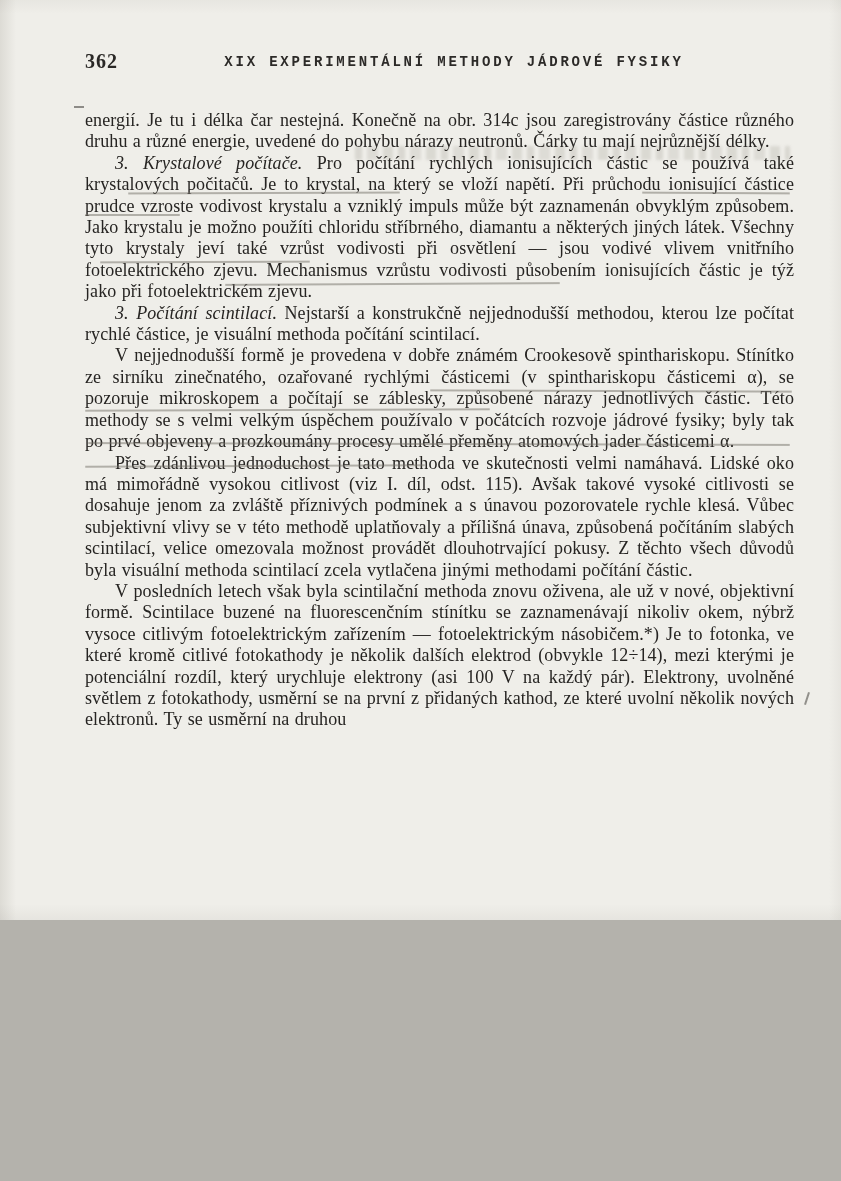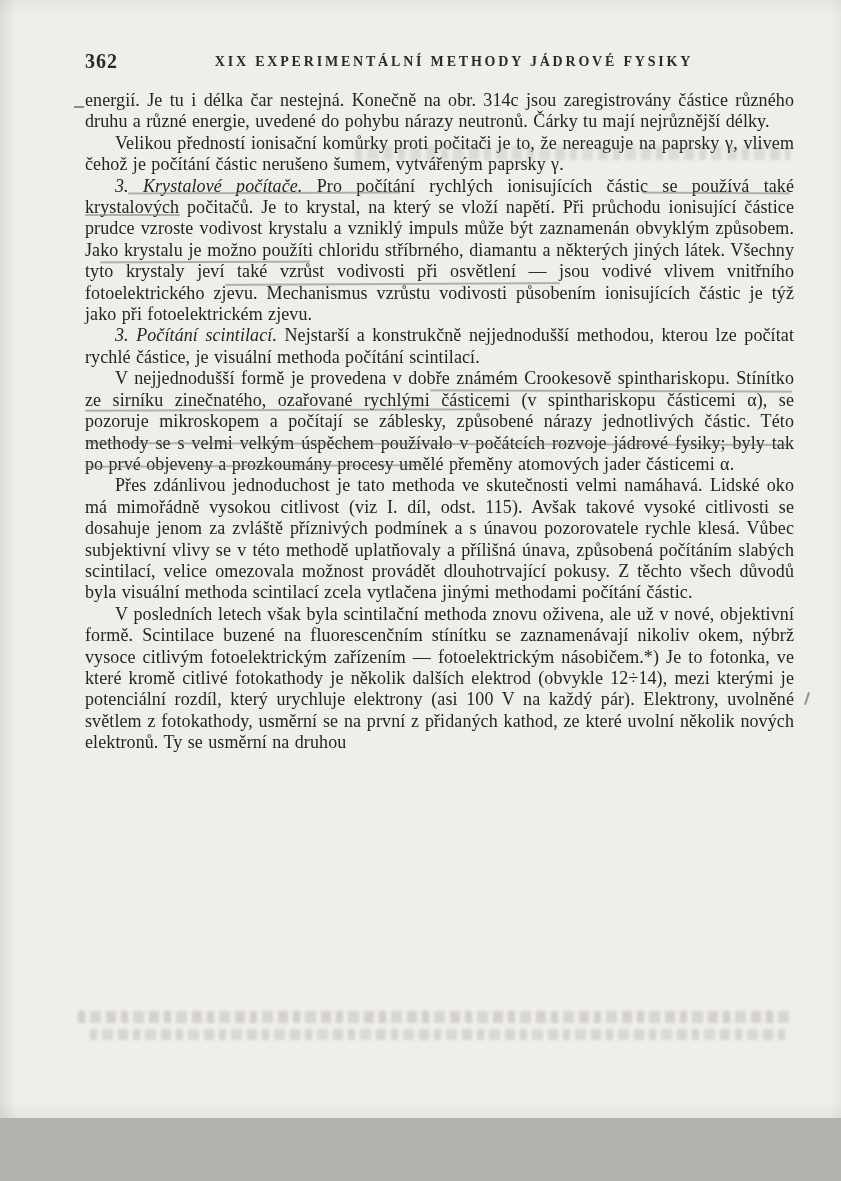--- a/index.html
+++ b/index.html
@@ -3,40 +3,41 @@
 <meta charset="utf-8">
 <style>
   html,body{margin:0;padding:0;}
   body{
     width:841px;height:1181px;
     font-family:"Liberation Serif","DejaVu Serif",serif;
     background:#b4b2ac;
     overflow:hidden;
   }
   .page{
-    position:relative;width:841px;height:1118px;overflow:hidden;color:#262422;
+    position:relative;width:841px;height:920px;overflow:hidden;color:#262422;
     background:
       linear-gradient(90deg, rgba(88,82,70,0.12), rgba(0,0,0,0) 16px),
       linear-gradient(270deg, rgba(88,82,70,0.06), rgba(0,0,0,0) 12px),
       linear-gradient(180deg, rgba(88,82,70,0.05), rgba(0,0,0,0) 14px),
       linear-gradient(0deg, rgba(88,82,70,0.06), rgba(0,0,0,0) 16px),
       #efeee9;
   }
   .header{position:absolute;left:85px;top:50px;width:708px;height:26px;}
   .pagenum{
     position:absolute;left:0;top:0;
     font-size:20px;font-weight:bold;letter-spacing:1px;color:#2a2826;
   }
   .running-head{
     position:absolute;left:40px;right:10px;top:4px;text-align:center;
     font-size:14px;font-weight:bold;letter-spacing:2.8px;color:#2c2a28;
     white-space:nowrap;
+    font-family:Liberation Mono, monospace;
   }
   .textblock{
-    position:absolute;left:85px;top:90px;width:709px;
+    position:absolute;left:85px;top:110px;width:709px;
     font-size:18px;line-height:21.4px;text-align:justify;
     letter-spacing:0.1px;word-spacing:0.04em;color:#262422;
   }
   .textblock p{margin:0;text-indent:30px;}
   .textblock p.first{text-indent:0;}
   .lead{font-style:italic;}
   
   .pmark{
     position:absolute;height:2px;border-radius:2px;
     background:rgba(115,112,103,0.50);
@@ -78,21 +79,20 @@
 
 <div class="page">
 
   <div class="header">
     <span class="pagenum">362</span>
     <span class="running-head">XIX EXPERIMENTÁLNÍ METHODY JÁDROVÉ FYSIKY</span>
   </div>
 
   <div class="textblock">
     <p class="first"><span class="lead"></span><span>energií. Je tu i délka čar nestejná. Konečně na obr. 314c jsou zaregistrovány částice různého druhu a různé energie, uvedené do pohybu nárazy neutronů. Čárky tu mají nejrůznější délky.</span></p>
-    <p><span class="lead"></span><span>Velikou předností ionisační komůrky proti počitači je to, že nereaguje na paprsky γ, vlivem čehož je počítání částic nerušeno šumem, vytvářeným paprsky γ.</span></p>
     <p><span class="lead">3. Krystalové počítače. </span><span>Pro počítání rychlých ionisujících částic se používá také krystalových počitačů. Je to krystal, na který se vloží napětí. Při průchodu ionisující částice prudce vzroste vodivost krystalu a vzniklý impuls může být zaznamenán obvyklým způsobem. Jako krystalu je možno použíti chloridu stříbrného, diamantu a některých jiných látek. Všechny tyto krystaly jeví také vzrůst vodivosti při osvětlení — jsou vodivé vlivem vnitřního fotoelektrického zjevu. Mechanismus vzrůstu vodivosti působením ionisujících částic je týž jako při fotoelektrickém zjevu.</span></p>
     <p><span class="lead">3. Počítání scintilací. </span><span>Nejstarší a konstrukčně nejjednodušší methodou, kterou lze počítat rychlé částice, je visuální methoda počítání scintilací.</span></p>
     <p><span class="lead"></span><span>V nejjednodušší formě je provedena v dobře známém Crookesově spinthariskopu. Stínítko ze sirníku zinečnatého, ozařované rychlými částicemi (v spinthariskopu částicemi α), se pozoruje mikroskopem a počítají se záblesky, způsobené nárazy jednotlivých částic. Této methody se s velmi velkým úspěchem používalo v počátcích rozvoje jádrové fysiky; byly tak po prvé objeveny a prozkoumány procesy umělé přeměny atomových jader částicemi α.</span></p>
     <p><span class="lead"></span><span>Přes zdánlivou jednoduchost je tato methoda ve skutečnosti velmi namáhavá. Lidské oko má mimořádně vysokou citlivost (viz I. díl, odst. 115). Avšak takové vysoké citlivosti se dosahuje jenom za zvláště příznivých podmínek a s únavou pozorovatele rychle klesá. Vůbec subjektivní vlivy se v této methodě uplatňovaly a přílišná únava, způsobená počítáním slabých scintilací, velice omezovala možnost provádět dlouhotrvající pokusy. Z těchto všech důvodů byla visuální methoda scintilací zcela vytlačena jinými methodami počítání částic.</span></p>
     <p><span class="lead"></span><span>V posledních letech však byla scintilační methoda znovu oživena, ale už v nové, objektivní formě. Scintilace buzené na fluorescenčním stínítku se zaznamenávají nikoliv okem, nýbrž vysoce citlivým fotoelektrickým zařízením — fotoelektrickým násobičem.*) Je to fotonka, ve které kromě citlivé fotokathody je několik dalších elektrod (obvykle 12÷14), mezi kterými je potenciální rozdíl, který urychluje elektrony (asi 100 V na každý pár). Elektrony, uvolněné světlem z fotokathody, usměrní se na první z přidaných kathod, ze které uvolní několik nových elektronů. Ty se usměrní na druhou</span></p>
   </div>
 
   <div class="pmark" style="left:128px;top:192px;width:272px;transform:rotate(-0.2deg);"></div>
   <div class="pmark" style="left:642px;top:192px;width:148px;transform:rotate(0.3deg);"></div>
   <div class="pmark" style="left:85px;top:214px;width:95px;"></div>

